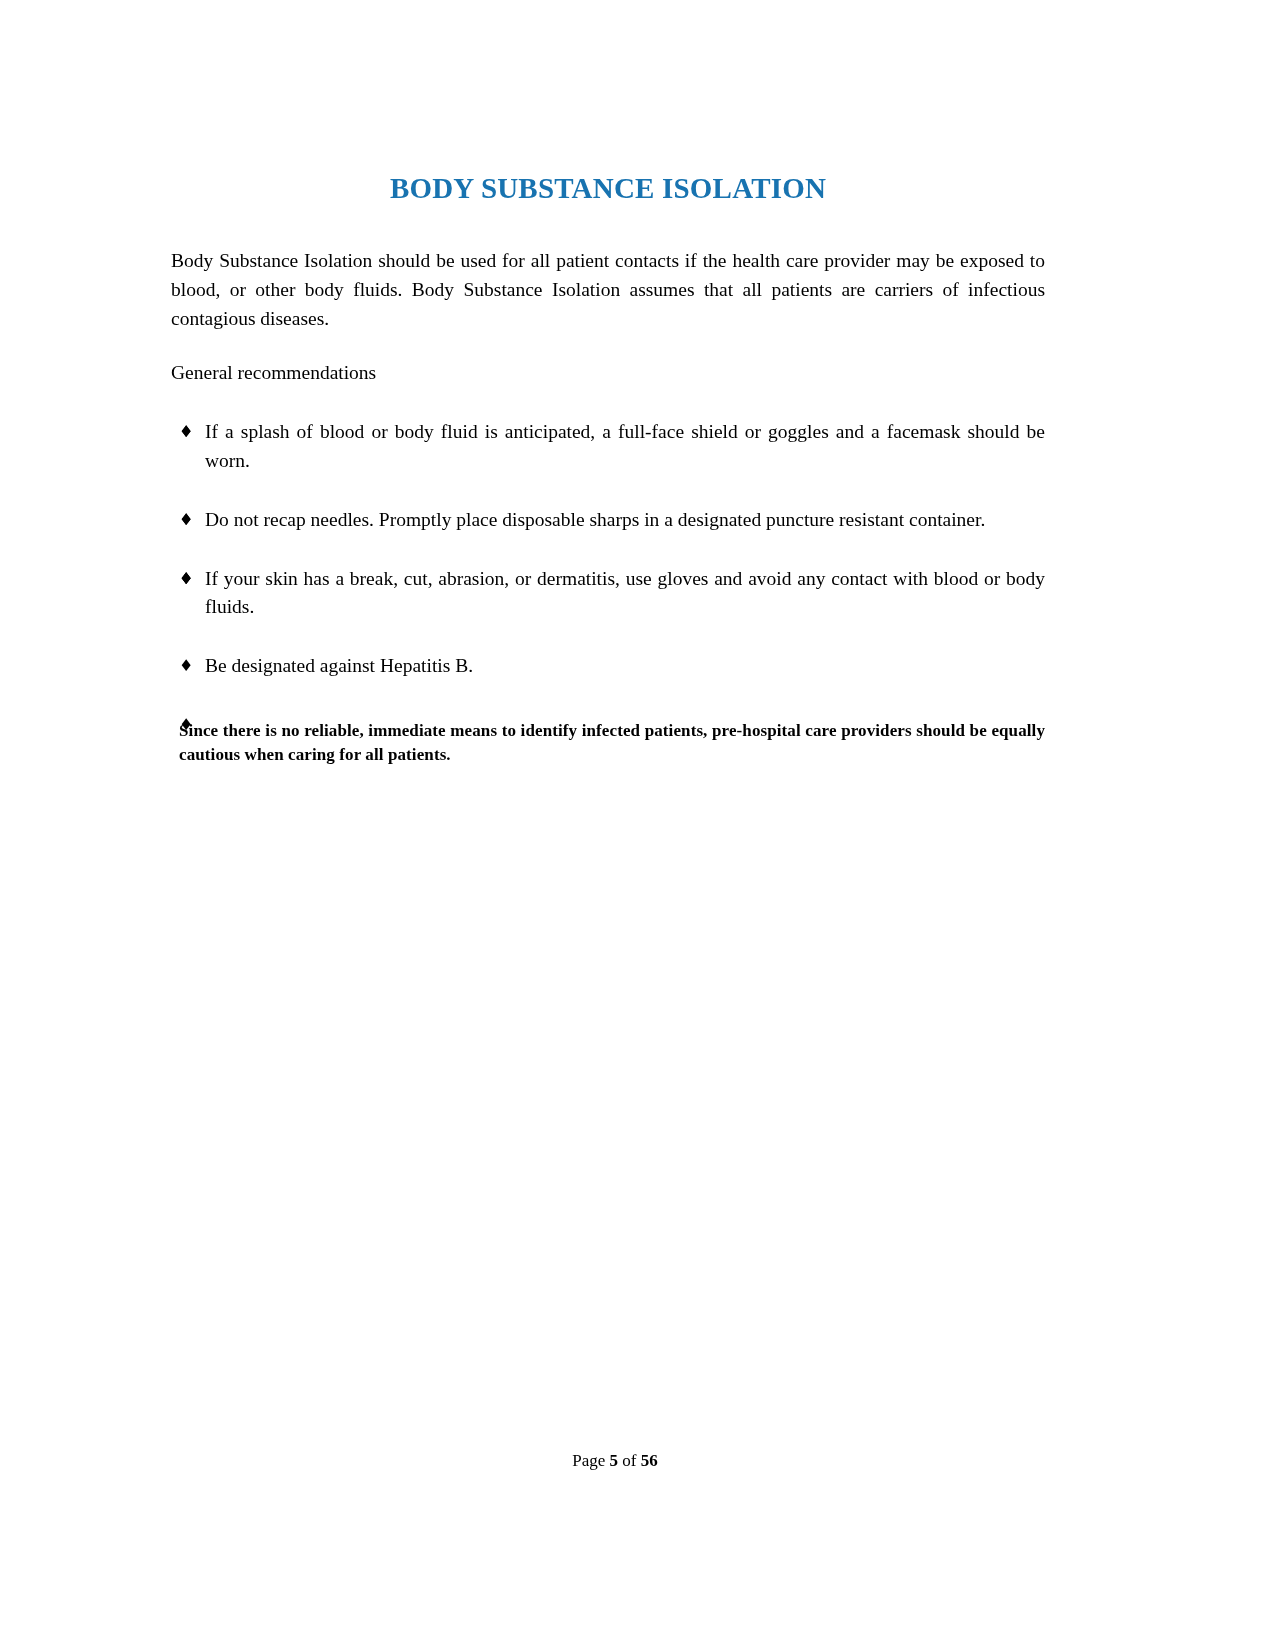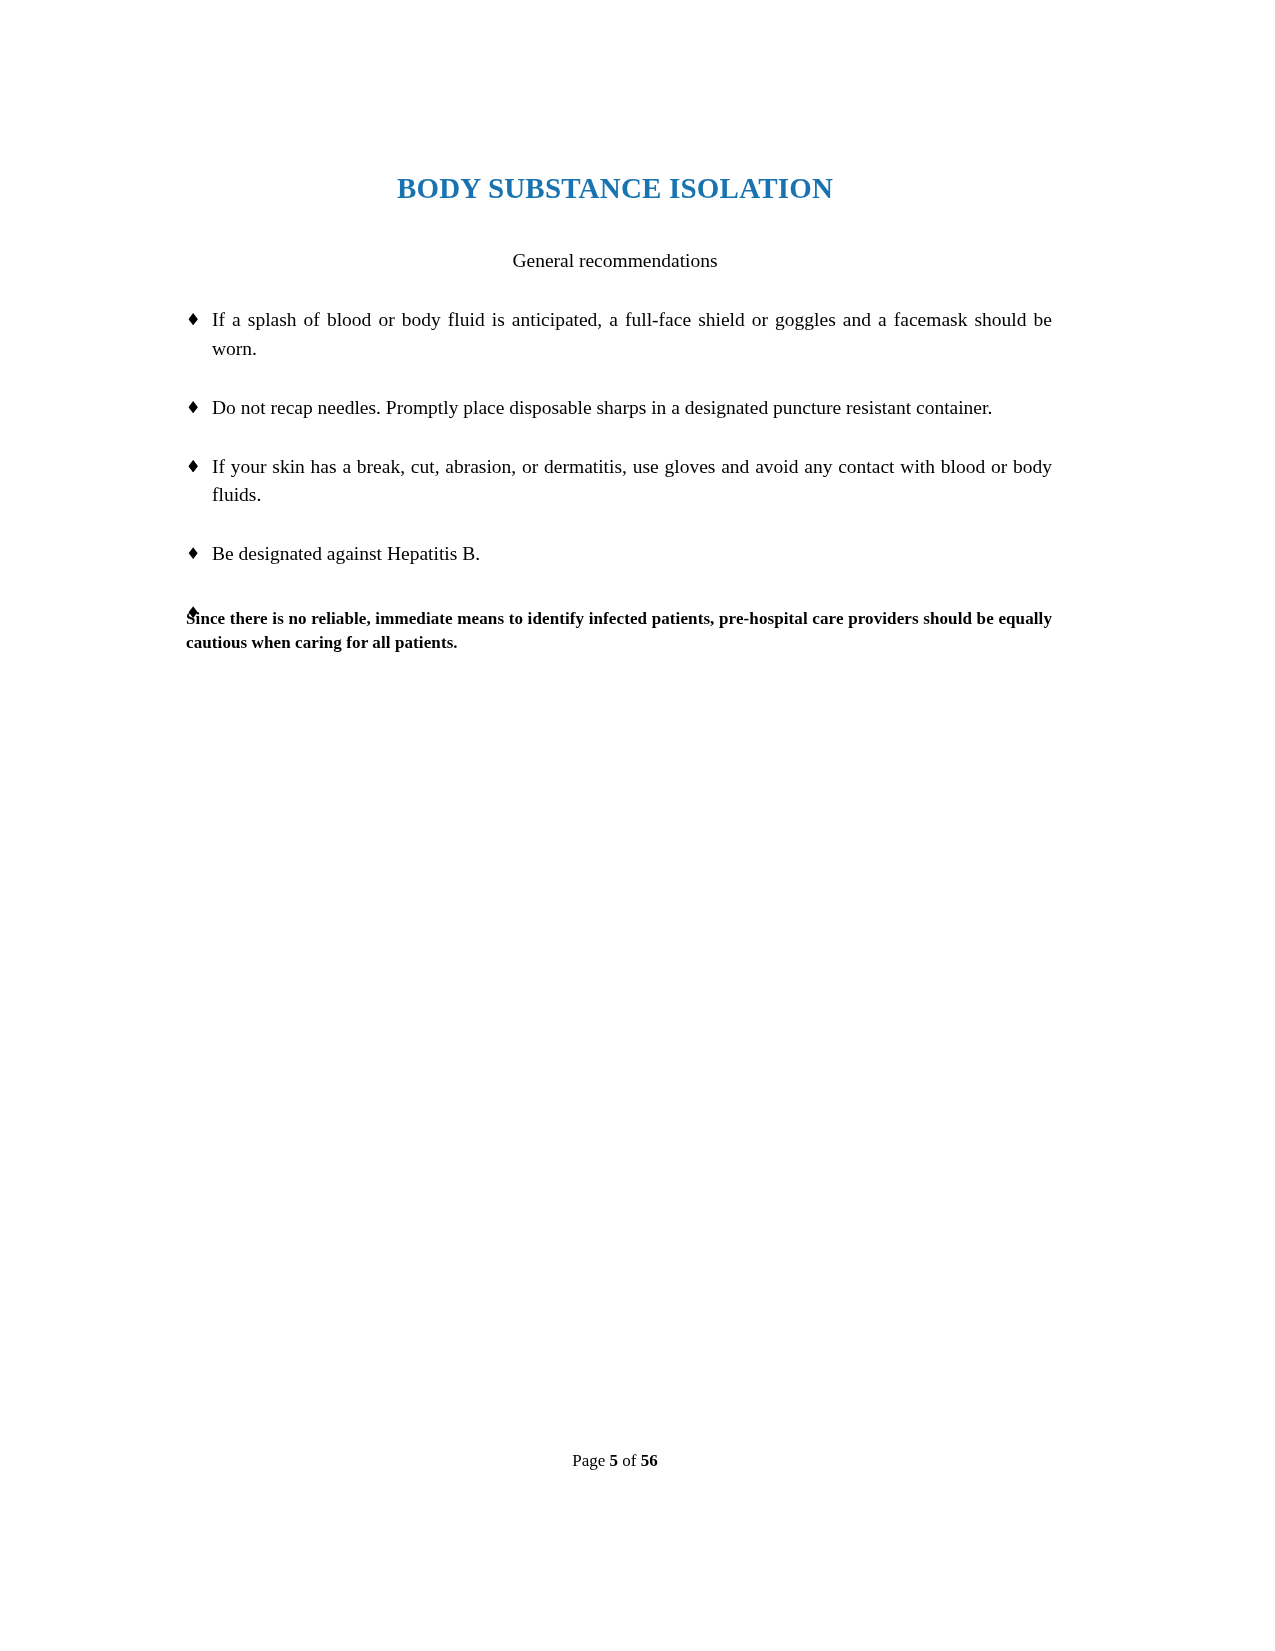--- a/index.html
+++ b/index.html
@@ -21,21 +21,21 @@
     left: 0;
     top: 0;
     width: 1275px;
     height: 1651px;
     background: #ffffff;
     box-sizing: border-box;
   }
 
   .content {
     position: absolute;
-    left: 178px;
+    left: 171px;
     top: 172px;
     width: 874px;
   }
 
   .doc-title {
     font-size: 29px;
     font-weight: bold;
     text-align: center;
     letter-spacing: 0.2px;
     margin: 0 0 42px 0;
@@ -47,21 +47,21 @@
     line-height: 1.47;
     text-align: justify;
     text-justify: inter-word;
     margin: 0 0 26px 0;
     hyphens: none;
   }
 
   .section-label {
     font-size: 19.5px;
     line-height: 1.47;
-    text-align: center;
+    text-align: left;
     margin: 0 0 28px 0;
   }
 
   .bullet-list {
     margin: 0;
     padding: 0;
     list-style: none;
   }
 
   .bullet-item {
@@ -113,20 +113,21 @@
 </style>
 </head>
 <body>
 
 <div class="page">
 
   <div class="content">
 
     <h1 class="doc-title" style="color: rgb(24, 115, 176);">BODY SUBSTANCE ISOLATION</h1>
 
+    <p class="para">Body Substance Isolation should be used for all patient contacts if the health care provider may be exposed to blood, or other body fluids.  Body Substance Isolation assumes that all patients are carriers of infectious contagious diseases.</p>
 
     <p class="section-label">General recommendations</p>
 
     <ul class="bullet-list">
 
       <li class="bullet-item">
         <span class="bullet-mark">♦</span>
       </li>
 
       <li class="bullet-item">

